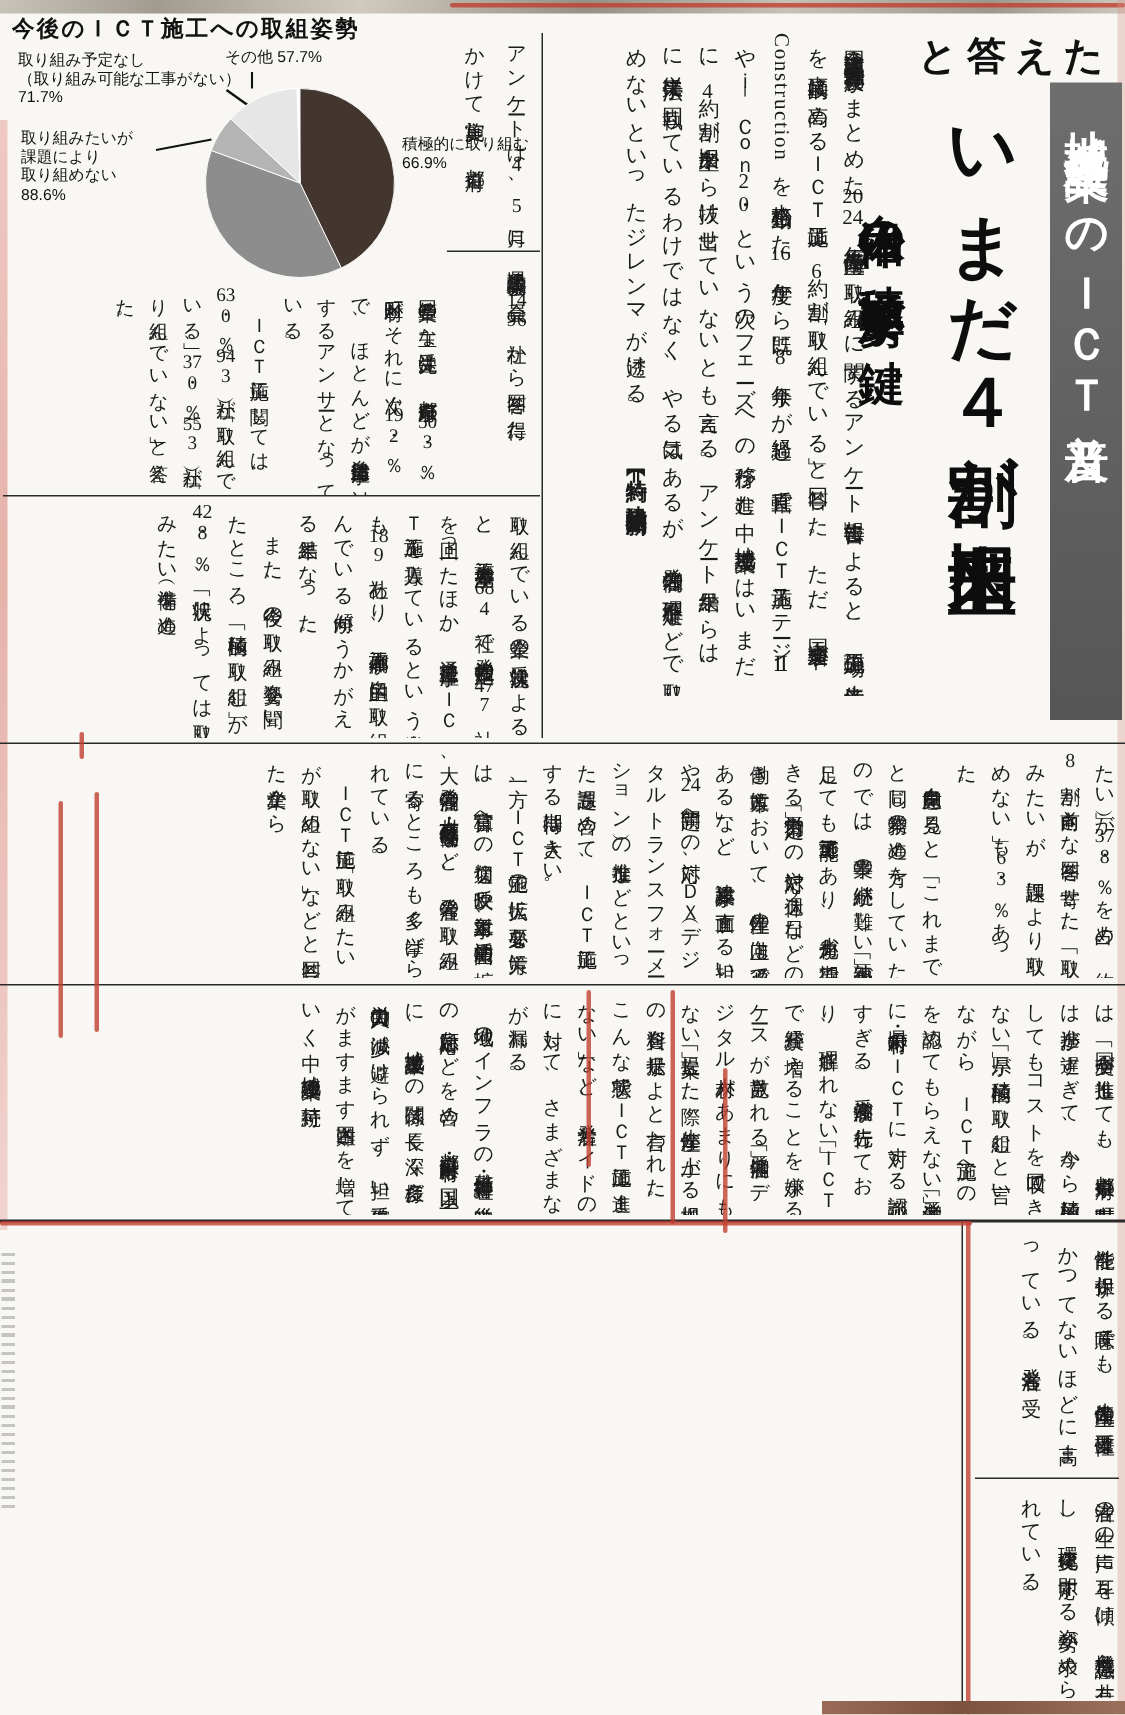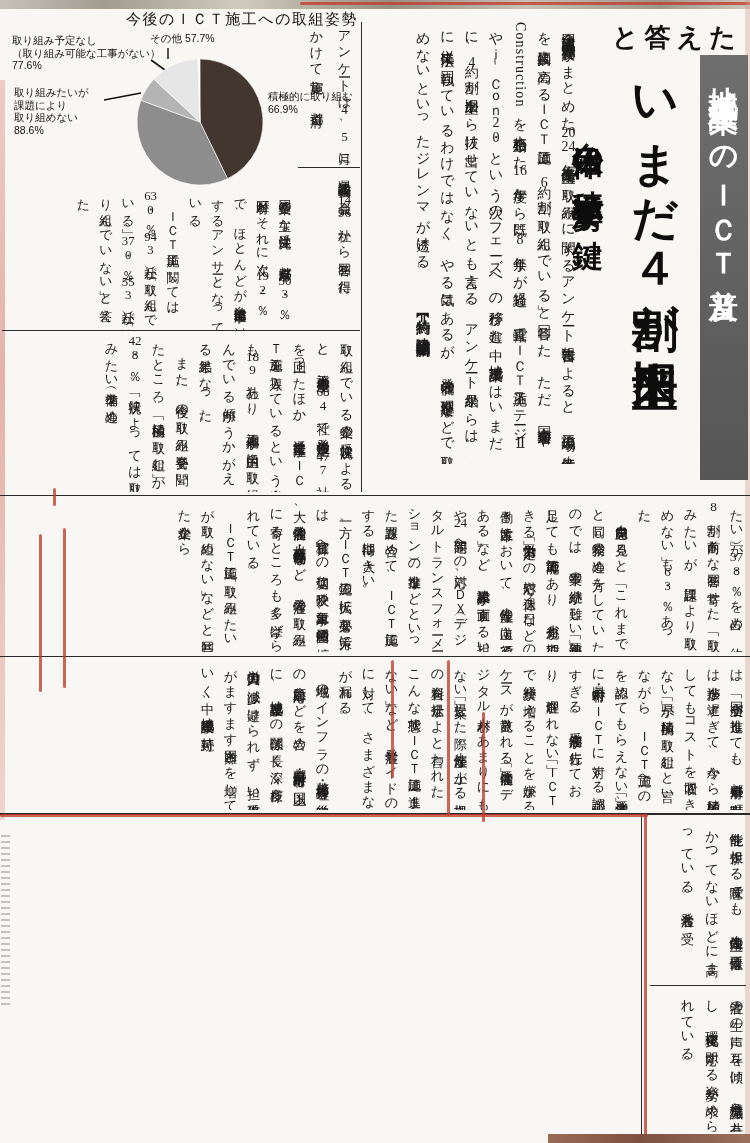--- a/index.html
+++ b/index.html
@@ -47,22 +47,22 @@
     line-height:92px;text-align:start;
   }
   .subheadline{
     writing-mode:vertical-rl;text-orientation:mixed;
     font-family:"Liberation Sans","DejaVu Sans",sans-serif;
     font-weight:bold;font-size:31px;letter-spacing:3px;color:#0d0d0d;
   }
   
   .chart-title{
     font-family:"Liberation Sans","DejaVu Sans",sans-serif;
-    font-weight:normal;font-size:15px;letter-spacing:1.5px;color:#111;
-    text-align:right;width:100%;
+    font-weight:bold;font-size:15px;letter-spacing:1.5px;color:#111;
+    text-align:left;width:100%;
   }
   .pie-label{
     position:absolute;
     font-family:"Liberation Sans","DejaVu Sans",sans-serif;
     font-size:10.5px;line-height:12.5px;color:#111;
     white-space:pre-line;
   }
   
   .rule-h{ position:absolute;background:#2a2a2a;height:1px; }
   .rule-v{ position:absolute;background:#2a2a2a;width:1px; }
@@ -107,21 +107,21 @@
       <path d="M192,112 L219.53829329900879,168.66253084868137 A63,63 0 0 1 132.8597669678059,90.28749584000545 Z" fill="#8d8d8d" stroke="#fff" stroke-width="0.6"></path>
       <path d="M192,112 L132.8597669678059,90.28749584000545 A63,63 0 0 1 145.80491318797868,69.16293714048763 Z" fill="#b4b4b4" stroke="#fff" stroke-width="0.6"></path>
       <path d="M192,112 L145.80491318797868,69.16293714048763 A63,63 0 0 1 190.02112217807792,49.03108669695891 Z" fill="#e6e6e6" stroke="#fff" stroke-width="0.6"></path>
       <path d="M192,112 L190.02112217807792,49.03108669695891 A63,63 0 0 1 191.60416193016974,49.00124356606336 Z" fill="#ffffff" stroke="#fff" stroke-width="0.6"></path>
     </svg>
   <div class="pie-label" style="left:142px;top:22px;">その他 57.7%</div>
   <div class="pie-label" style="left:260px;top:80px;">積極的に取り組む
 66.9%</div>
   <div class="pie-label" style="left:4px;top:24px;">取り組み予定なし
 （取り組み可能な工事がない）
-77.6%</div>
+71.7%</div>
   <div class="pie-label" style="left:6px;top:76px;">取り組みたいが
 課題により
 取り組めない
 88.6%</div>
 </div>
 
 <div class="vtext lead-txt" style="left:362px;top:22px;width:218px;height:442px;">
   <span>全国建設業協会（今井雅則会長）がまとめた「<span class="tcy">20</span><span class="tcy">24</span>年度生産性向上の取り組みに関するアンケート報告書」によると、施工現場の生産性を直接的に高めるＩＣＴ施工は、約<span class="tcy">6</span>割が「取り組んでいる」と回答した。ただ、国土交通省がi-Constructionを本格始動した<span class="tcy">16</span>年度から既に<span class="tcy">8</span>年余りが経過し、直轄でＩＣＴ施工ステージⅡやｉ－Ｃｏｎ<span class="tcy">2</span>・<span class="tcy">0</span>という次のフェーズへの移行が進む中、地域建設業ではいまだに、約<span class="tcy">4</span>割が旧来型から抜け出せていないとも言える。アンケート結果からは、単に従来手法に固執しているわけではなく、やる気はあるが、発注者側の理解不足などで取り組めないといったジレンマが透ける。</span><span class="credit">　　【特約＝建設通信新聞】</span>
 </div>
 

